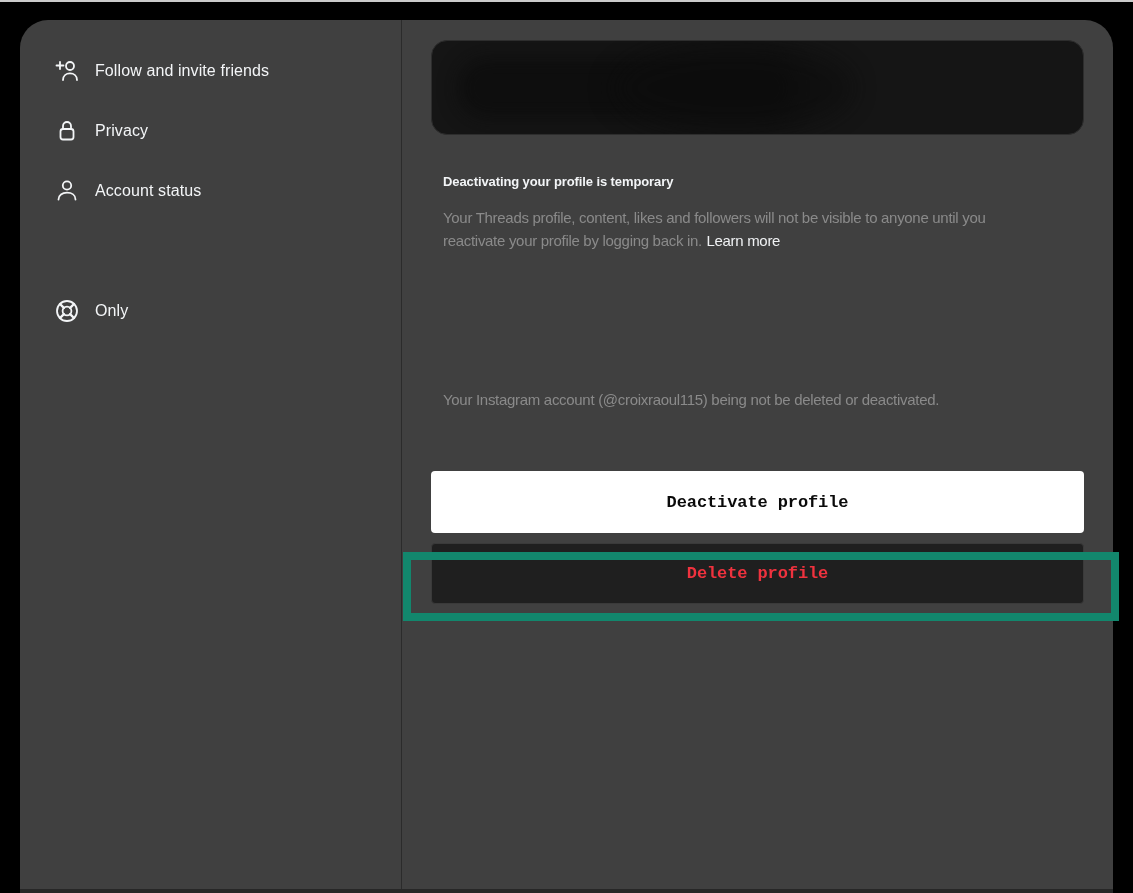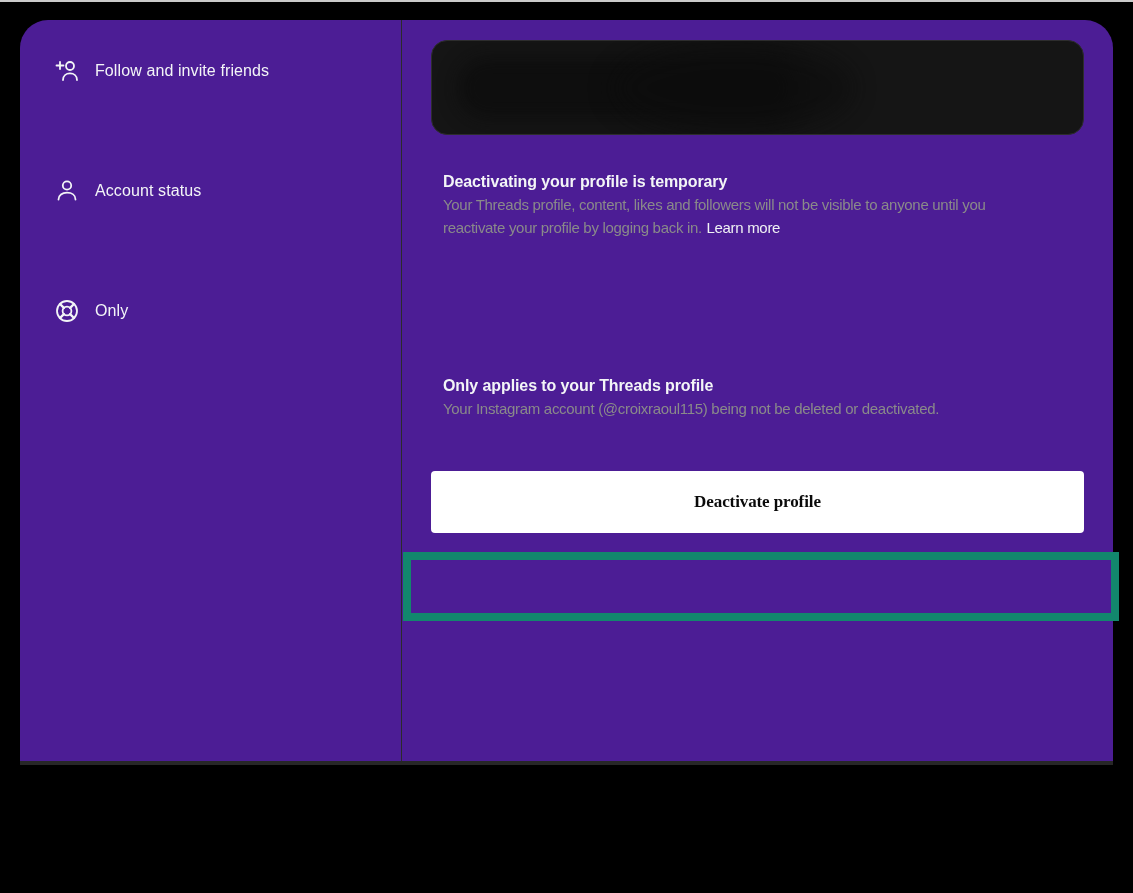--- a/index.html
+++ b/index.html
@@ -7,22 +7,22 @@
   body {
     background: #000000;
     font-family: "Liberation Sans", "DejaVu Sans", sans-serif;
     position: relative;
   }
   .top-edge-line {
     position: absolute; left: 0; top: 0; width: 1133px; height: 2px;
     background: #cbcbcb;
   }
   .panel {
-    position: absolute; left: 20px; top: 20px; width: 1093px; height: 745px;
-    background: #4c1d95;
+    position: absolute; left: 20px; top: 20px; width: 1093px; height: 873px;
+    background: #404040;
     border-radius: 28px 28px 0 0;
   }
   .divider {
     position: absolute; left: 381px; top: 0; width: 1px; height: 100%;
     background: #2b2b2b;
   }
   .bottom-strip {
     position: absolute; left: 0; bottom: 0; width: 100%; height: 4px;
     background: #272727;
   }
@@ -47,35 +47,35 @@
     position: absolute; left: 25px; top: 16px; width: 340px; height: 62px;
     background: #0c0c0c; border-radius: 30px; filter: blur(10px); opacity: .75;
   }
   .blob2 {
     position: absolute; left: 180px; top: 2px; width: 240px; height: 90px;
     background: #0d0d0d; border-radius: 50%; filter: blur(12px); opacity: .65;
   }
   .section { position: absolute; left: 12px; width: 660px; }
   .sec-0 { top: 151px; } .sec-1 { top: 253px; } .sec-2 { top: 355px; }
   .section h3 {
-    color: #f3f5f7; font-size: 16px; font-weight: 700; line-height: 22px;
+    color: #f3f5f7; font-size: 13px; font-weight: 700; line-height: 22px;
     letter-spacing: -.1px;
   }
   .section p {
-    width: 660px;
+    margin-top: 13px; width: 660px;
     color: #8a8a8a; font-size: 15px; line-height: 23px; letter-spacing: -.3px;
   }
   .body-text { white-space: pre-line; }
   .learn-more {
     color: #f0f2f4; font-weight: 400; margin-left: .3em; cursor: pointer;
   }
   .learn-more:empty { display: none; }
   .btn {
     position: absolute; left: 0; width: 653px; height: 62px;
-    border-radius: 4px; font-family: Liberation Serif, serif;
+    border-radius: 4px; font-family: Liberation Mono, monospace;
     font-size: 17px; font-weight: 700; letter-spacing: -.1px;
     display: flex; align-items: center; justify-content: center;
     cursor: pointer;
   }
   .btn-deactivate {
     top: 451px; background: #ffffff; border: none; color: #0a0a0a;
   }
   .btn-delete {
     top: 523px; height: 61px;
     background: #1f1f1f; border: 1px solid #3a3a3a; color: #ef323e;
@@ -100,20 +100,29 @@
         <svg viewBox="0 0 26 26" fill="none" stroke="#f3f5f7" stroke-width="1.8" stroke-linecap="round" stroke-linejoin="round">
           <path d="M2.5 7.5h7"></path>
             <path d="M6 4v7"></path>
           <circle cx="16" cy="8" r="4"></circle>
           <path d="M9 22c0-4.2 3.1-6.6 7-6.6s7 2.4 7 6.6"></path>
         </svg>
       </span>
       <span class="nav-label">Follow and invite friends</span>
     </div>
 
+    <div class="nav-item" style="top:81px">
+      <span class="icon">
+        <svg viewBox="0 0 26 26" fill="none" stroke="#f3f5f7" stroke-width="1.8" stroke-linecap="round" stroke-linejoin="round">
+          <path d="M9 11V8a4 4 0 0 1 8 0v3"></path>
+          <rect x="6.5" y="11" width="13" height="10.5" rx="2.5"></rect>
+        </svg>
+      </span>
+      <span class="nav-label">Privacy</span>
+    </div>
 
     <div class="nav-item" style="top:141px">
       <span class="icon">
         <svg viewBox="0 0 26 26" fill="none" stroke="#f3f5f7" stroke-width="1.8" stroke-linecap="round" stroke-linejoin="round">
           <circle cx="13" cy="7.5" r="4.2"></circle>
           <path d="M4.5 21.5c0-4.4 3.7-6.8 8.5-6.8s8.5 2.4 8.5 6.8"></path>
         </svg>
       </span>
       <span class="nav-label">Account status</span>
     </div>
@@ -142,26 +151,26 @@
     </div>
 
     <section class="section sec-0">
       <h3>Deactivating your profile is temporary</h3>
       <p><span class="body-text">Your Threads profile, content, likes and followers will not be visible to anyone until you
 reactivate your profile by logging back in.</span><span class="learn-more">Learn more</span></p>
     </section>
 
 
     <section class="section sec-2">
-      <h3>Only applies to your Threads profile</h3>
       <p><span class="body-text">Your Instagram account (@croixraoul115) being not be deleted or deactivated.</span></p>
     </section>
 
     <button class="btn btn-deactivate">Deactivate profile</button>
 
+    <button class="btn btn-delete">Delete profile</button>
 
   </main>
 
   <div class="bottom-strip"></div>
 
 </div>
 
 <div class="annotation"></div>
 
 </body></html>

